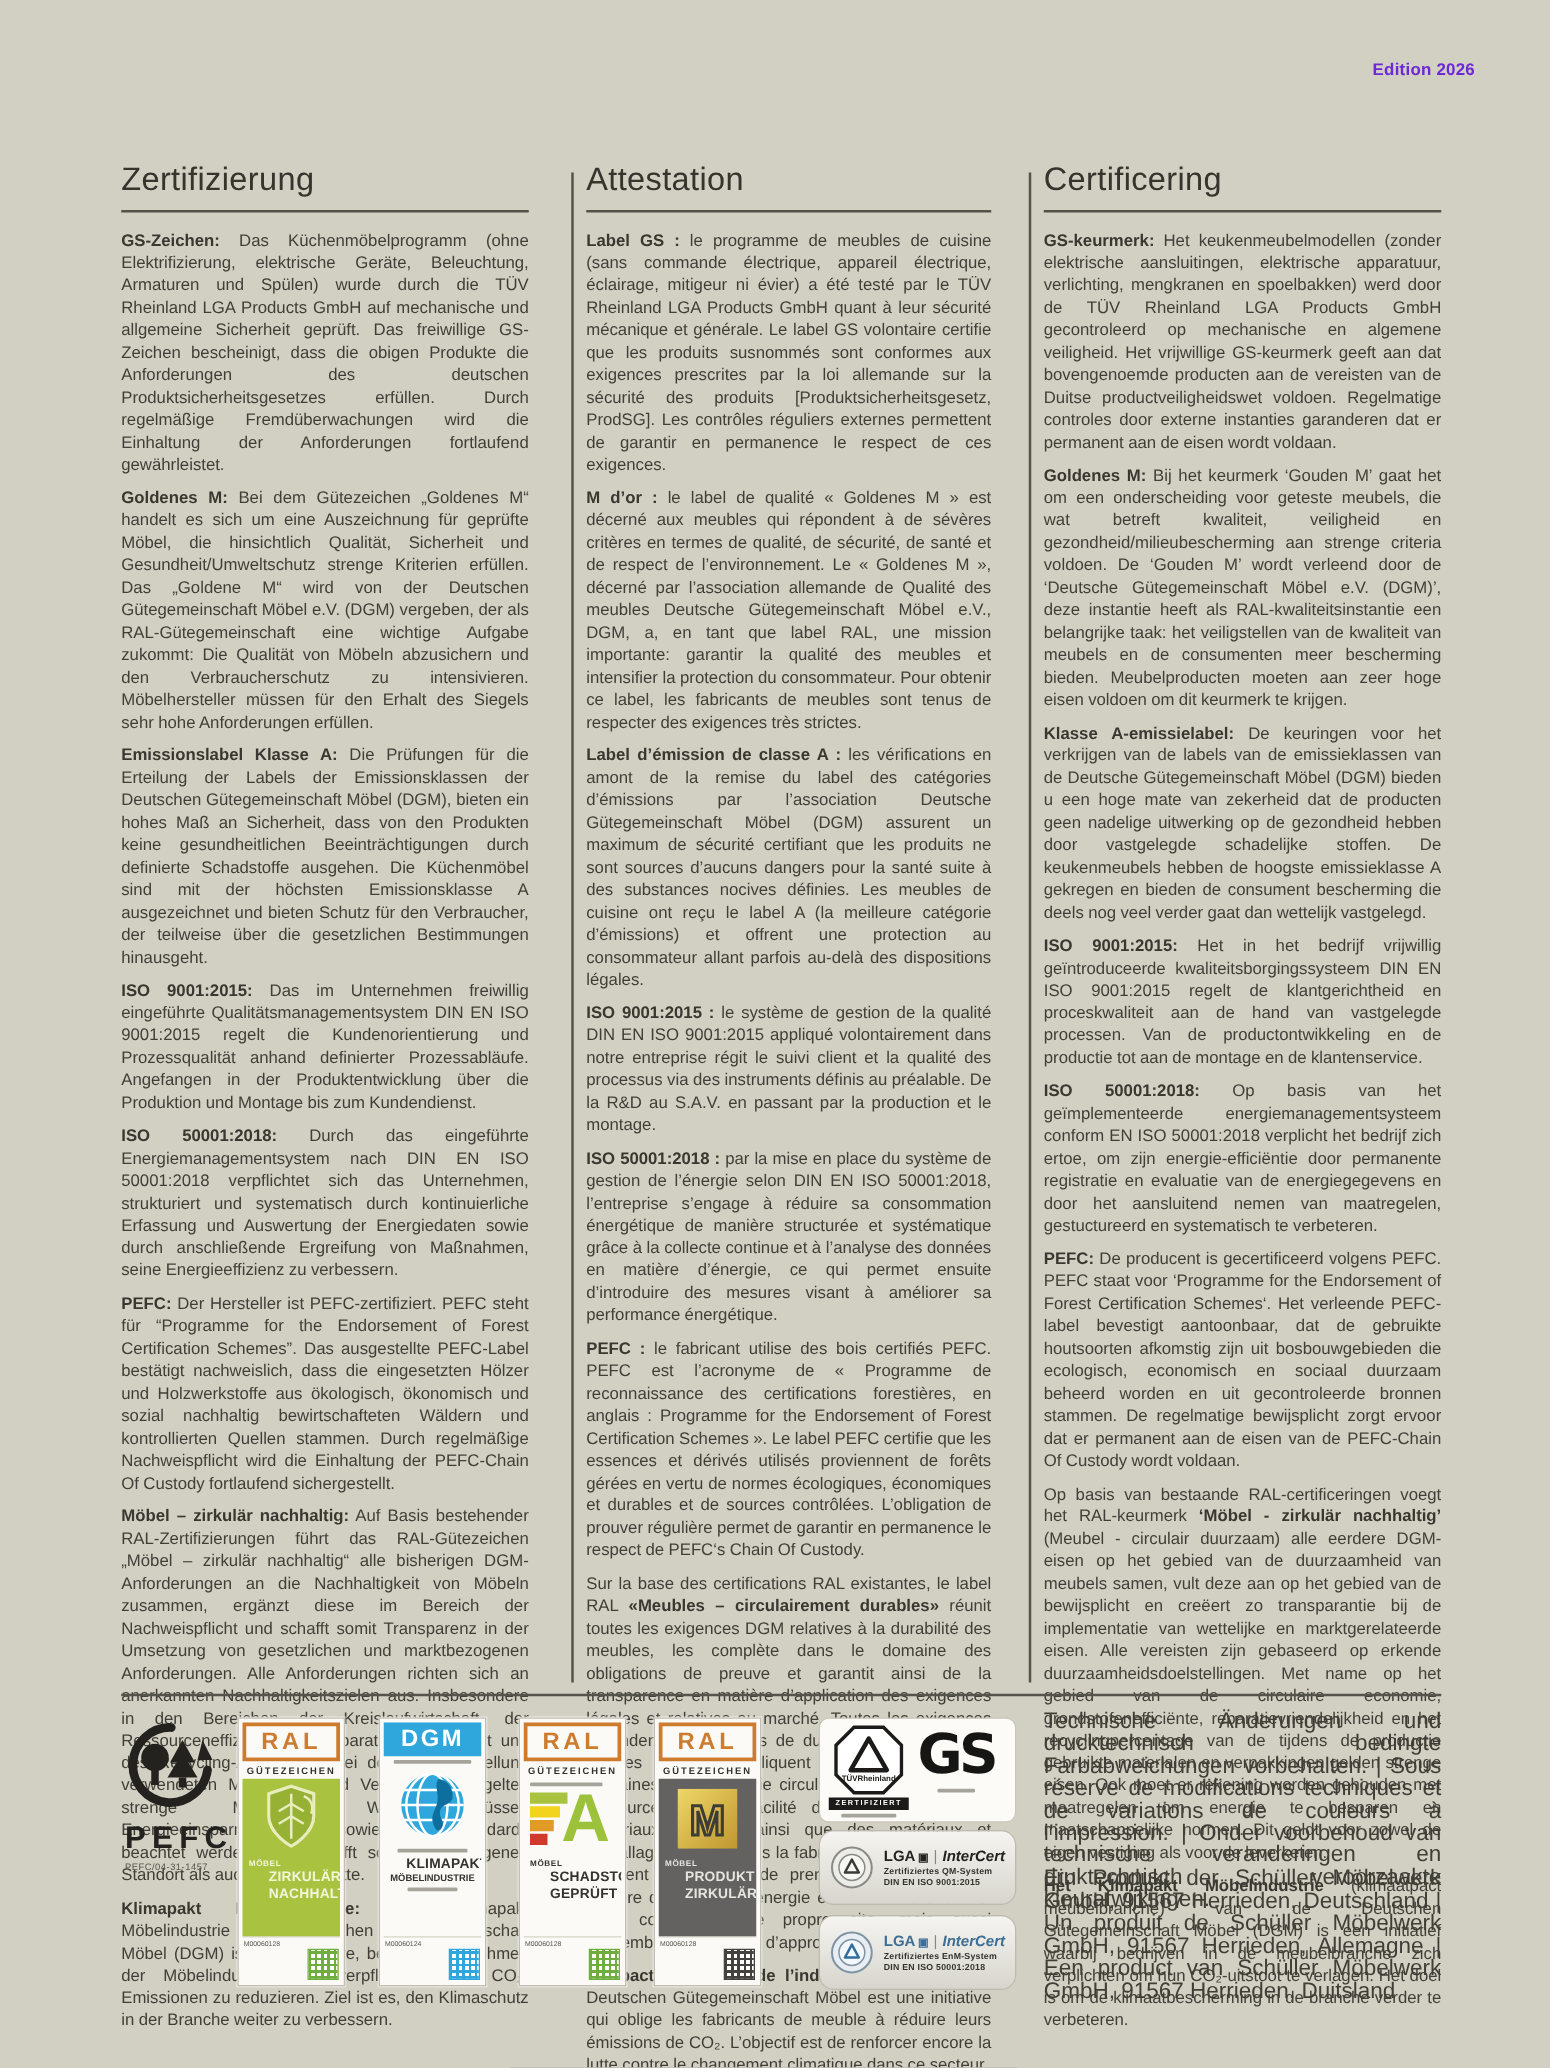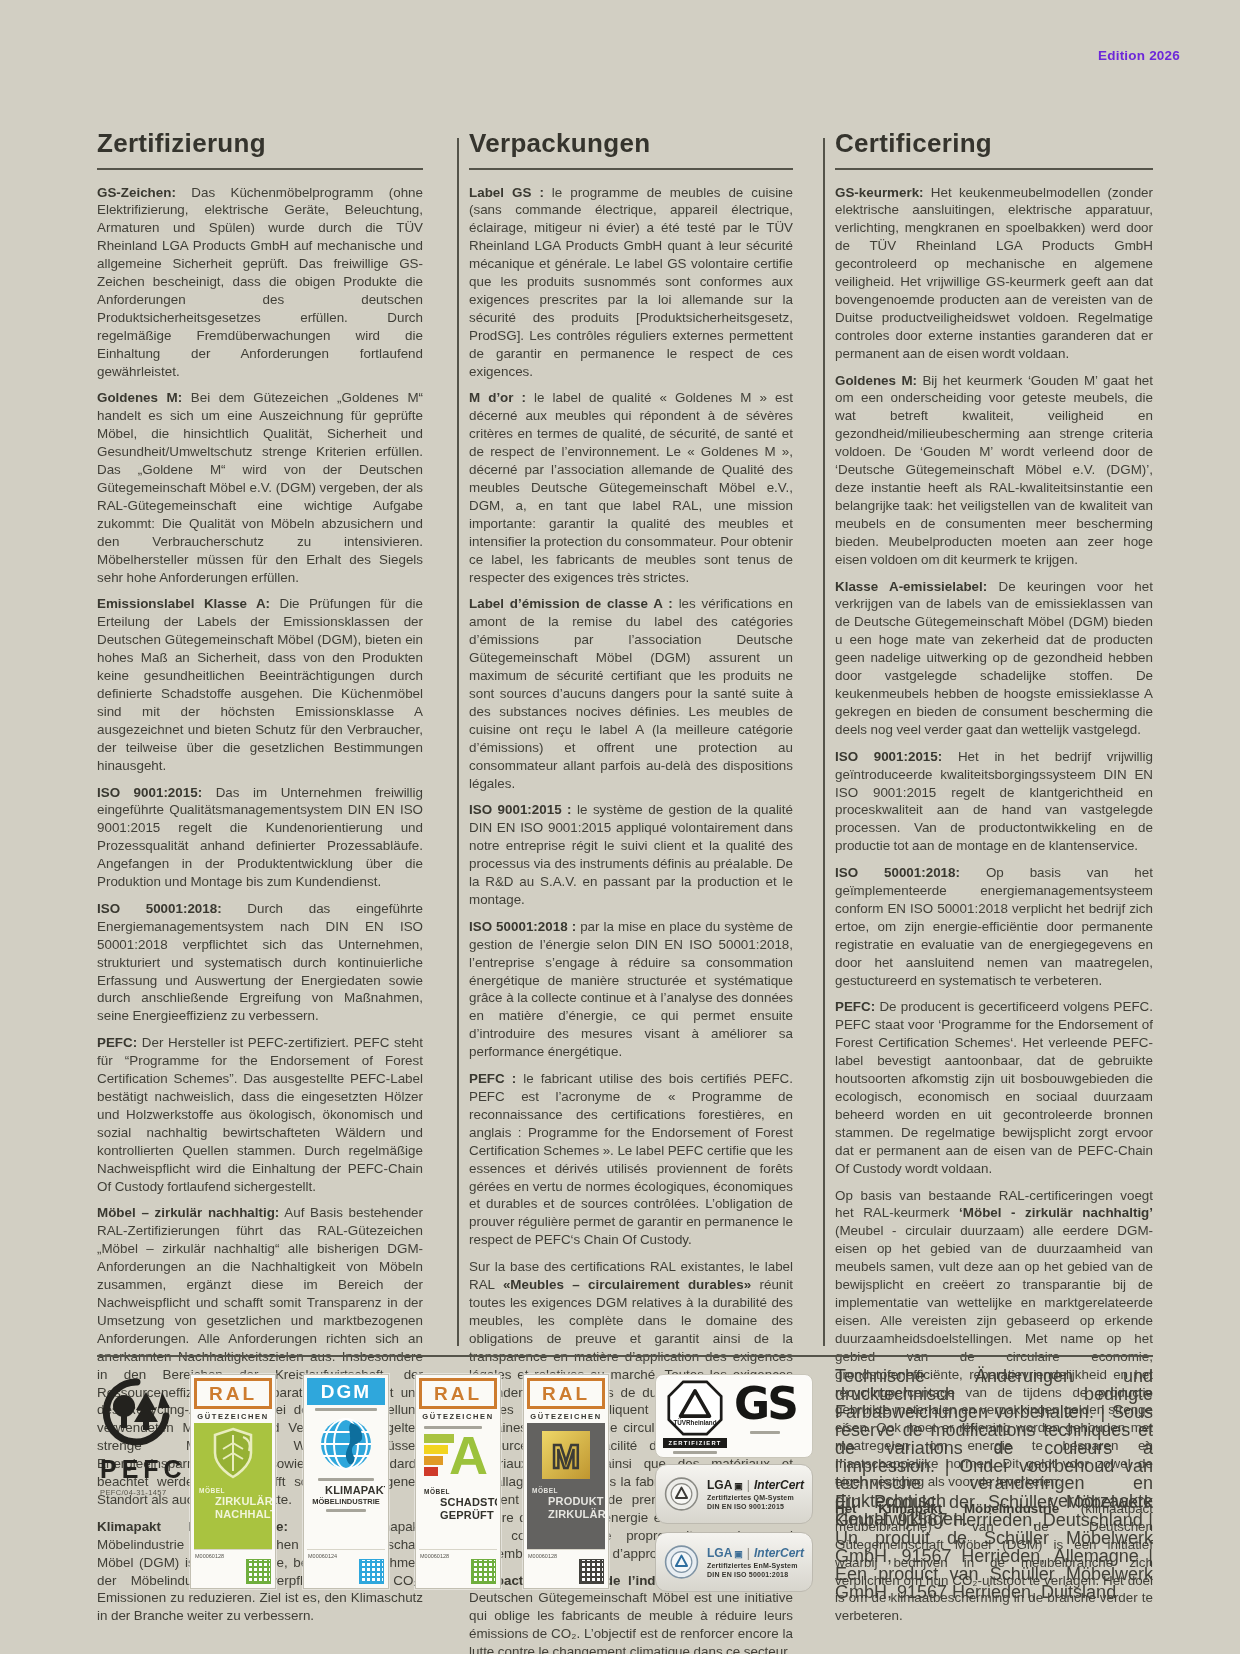--- a/index.html
+++ b/index.html
@@ -5,21 +5,21 @@
   html,body{margin:0;padding:0;background:#b8b5aa;}
   .page{position:relative;width:1240px;height:1654px;background:#d2cfc3;
         font-family:"Liberation Sans",sans-serif;color:#403f37;overflow:hidden;margin:0 auto;}
 
   .edition{position:absolute;top:48px;right:60px;font-size:13.5px;font-weight:700;color:#6d28d9;letter-spacing:.2px;}
 
   .col{position:absolute;top:128px;}
   #col-de{left:97px;width:326px;}
   #col-fr{left:469px;width:324px;}
   #col-nl{left:835px;width:318px;}
-  .col-title{font-size:26px;font-weight:700;margin:0;color:#35342d;letter-spacing:.3px;}
+  .col-title{font-size:26px;font-weight:400;margin:0;color:#35342d;letter-spacing:.3px;}
   .title-rule{height:1.5px;background:#55544a;margin:9px 0 14px;}
   .para{font-size:13.4px;line-height:17.9px;margin:0 0 9px;text-align:justify;
         hyphens:auto;-webkit-hyphens:auto;word-spacing:-.2px;}
   .para b{color:#393830;}
 
   .vdiv{position:absolute;top:138px;width:1.5px;height:1208px;background:#55544a;}
   #vdiv-1{left:457px;} #vdiv-2{left:823px;}
   .hrule{position:absolute;left:97px;top:1355px;width:1056px;height:1.5px;background:#55544a;}
 
   
@@ -117,21 +117,21 @@
 
         <p class="para"><span></span><b>PEFC:</b><span> Der Hersteller ist PEFC-zertifiziert. PEFC steht für “Programme for the Endorsement of Forest Certification Schemes”. Das ausgestellte PEFC-Label bestätigt nachweislich, dass die eingesetzten Hölzer und Holzwerkstoffe aus ökologisch, ökonomisch und sozial nachhaltig bewirtschafteten Wäldern und kontrollierten Quellen stammen. Durch regelmäßige Nachweispflicht wird die Einhaltung der PEFC-Chain Of Custody fortlaufend sichergestellt.</span></p>
 
         <p class="para"><span></span><b>Möbel – zirkulär nachhaltig:</b><span> Auf Basis bestehender RAL-Zertifizierungen führt das RAL-Gütezeichen „Möbel – zirkulär nachhaltig“ alle bisherigen DGM-Anforderungen an die Nachhaltigkeit von Möbeln zusammen, ergänzt diese im Bereich der Nachweispflicht und schafft somit Transparenz in der Umsetzung von gesetzlichen und marktbezogenen Anforderungen. Alle Anforderungen richten sich an anerkannten Nachhaltigkeitszielen aus. Insbesondere in den Bereichen der Kreislaufwirtschaft, der Ressourceneffizienz, der Reparaturfreundlichkeit und des Recycling-Anteils, der bei der Möbelherstellung verwendeten Materialien und Verpackungen, gelten strenge Maßstäbe. Weiter müssen Energieeinsparmaßnahmen sowie soziale Standards beachtet werden. Dies betrifft sowohl den eigenen Standort als auch die Lieferkette.</span></p>
 
         <p class="para"><span></span><b>Klimapakt Möbelindustrie:</b><span> Der Klimapakt Möbelindustrie der Deutschen Gütegemeinschaft Möbel (DGM) ist eine Initiative, bei der Unternehmen der Möbelindustrie sich verpflichten, ihre CO₂-Emissionen zu reduzieren. Ziel ist es, den Klimaschutz in der Branche weiter zu verbessern.</span></p>
       </div>
   </section>
 
   <section class="col" id="col-fr" lang="fr">
-    <h1 class="col-title">Verpackungen</h1>
+    <h1 class="col-title">Attestation</h1>
     <div class="title-rule"></div>
     <div>
 
         <p class="para"><span></span><b>Label GS :</b><span> le programme de meubles de cuisine (sans commande électrique, appareil électrique, éclairage, mitigeur ni évier) a été testé par le TÜV Rheinland LGA Products GmbH quant à leur sécurité mécanique et générale. Le label GS volontaire certifie que les produits susnommés sont conformes aux exigences prescrites par la loi allemande sur la sécurité des produits [Produktsicherheitsgesetz, ProdSG]. Les contrôles réguliers externes permettent de garantir en permanence le respect de ces exigences.</span></p>
 
         <p class="para"><span></span><b>M d’or :</b><span> le label de qualité « Goldenes M » est décerné aux meubles qui répondent à de sévères critères en termes de qualité, de sécurité, de santé et de respect de l’environnement. Le « Goldenes M », décerné par l’association allemande de Qualité des meubles Deutsche Gütegemeinschaft Möbel e.V., DGM, a, en tant que label RAL, une mission importante: garantir la qualité des meubles et intensifier la protection du consommateur. Pour obtenir ce label, les fabricants de meubles sont tenus de respecter des exigences très strictes.</span></p>
 
         <p class="para"><span></span><b>Label d’émission de classe A :</b><span> les vérifications en amont de la remise du label des catégories d’émissions par l’association Deutsche Gütegemeinschaft Möbel (DGM) assurent un maximum de sécurité certifiant que les produits ne sont sources d’aucuns dangers pour la santé suite à des substances nocives définies. Les meubles de cuisine ont reçu le label A (la meilleure catégorie d’émissions) et offrent une protection au consommateur allant parfois au-delà des dispositions légales.</span></p>
 
         <p class="para"><span></span><b>ISO 9001:2015 :</b><span> le système de gestion de la qualité DIN EN ISO 9001:2015 appliqué volontairement dans notre entreprise régit le suivi client et la qualité des processus via des instruments définis au préalable. De la R&amp;D au S.A.V. en passant par la production et le montage.</span></p>

